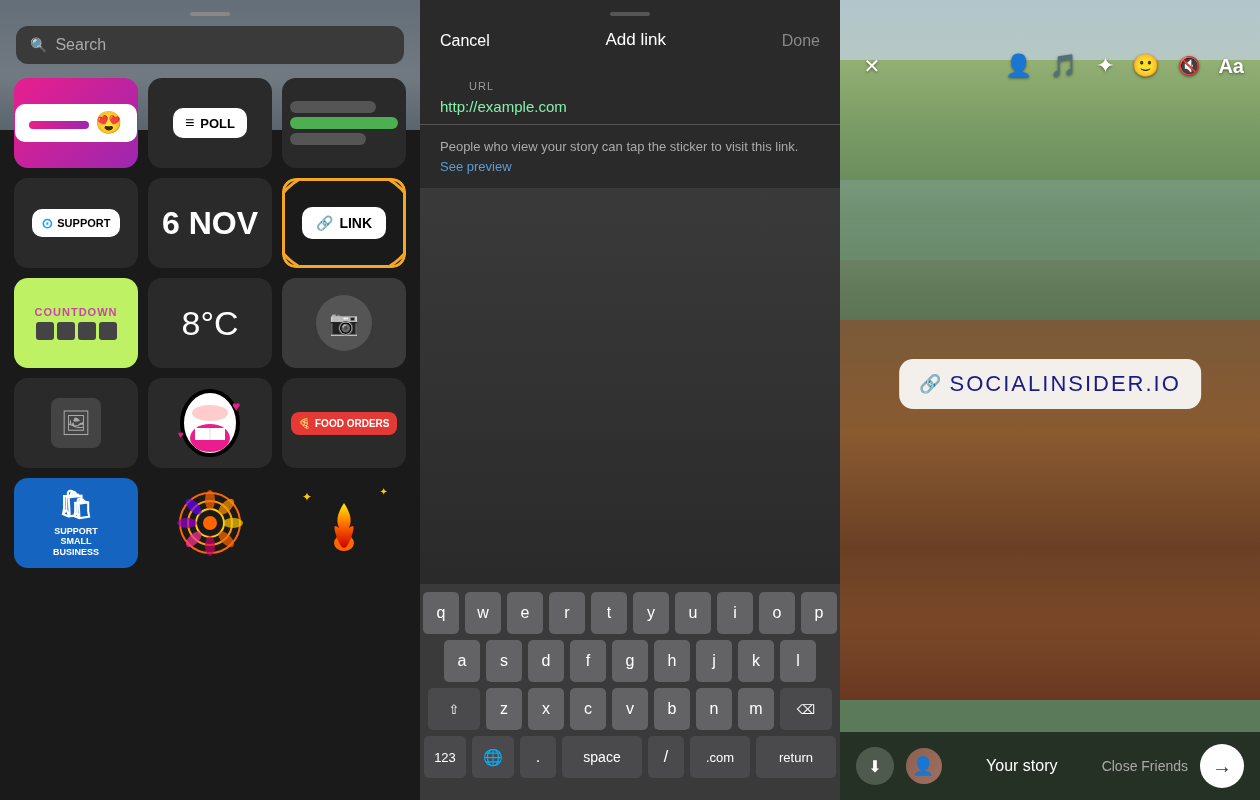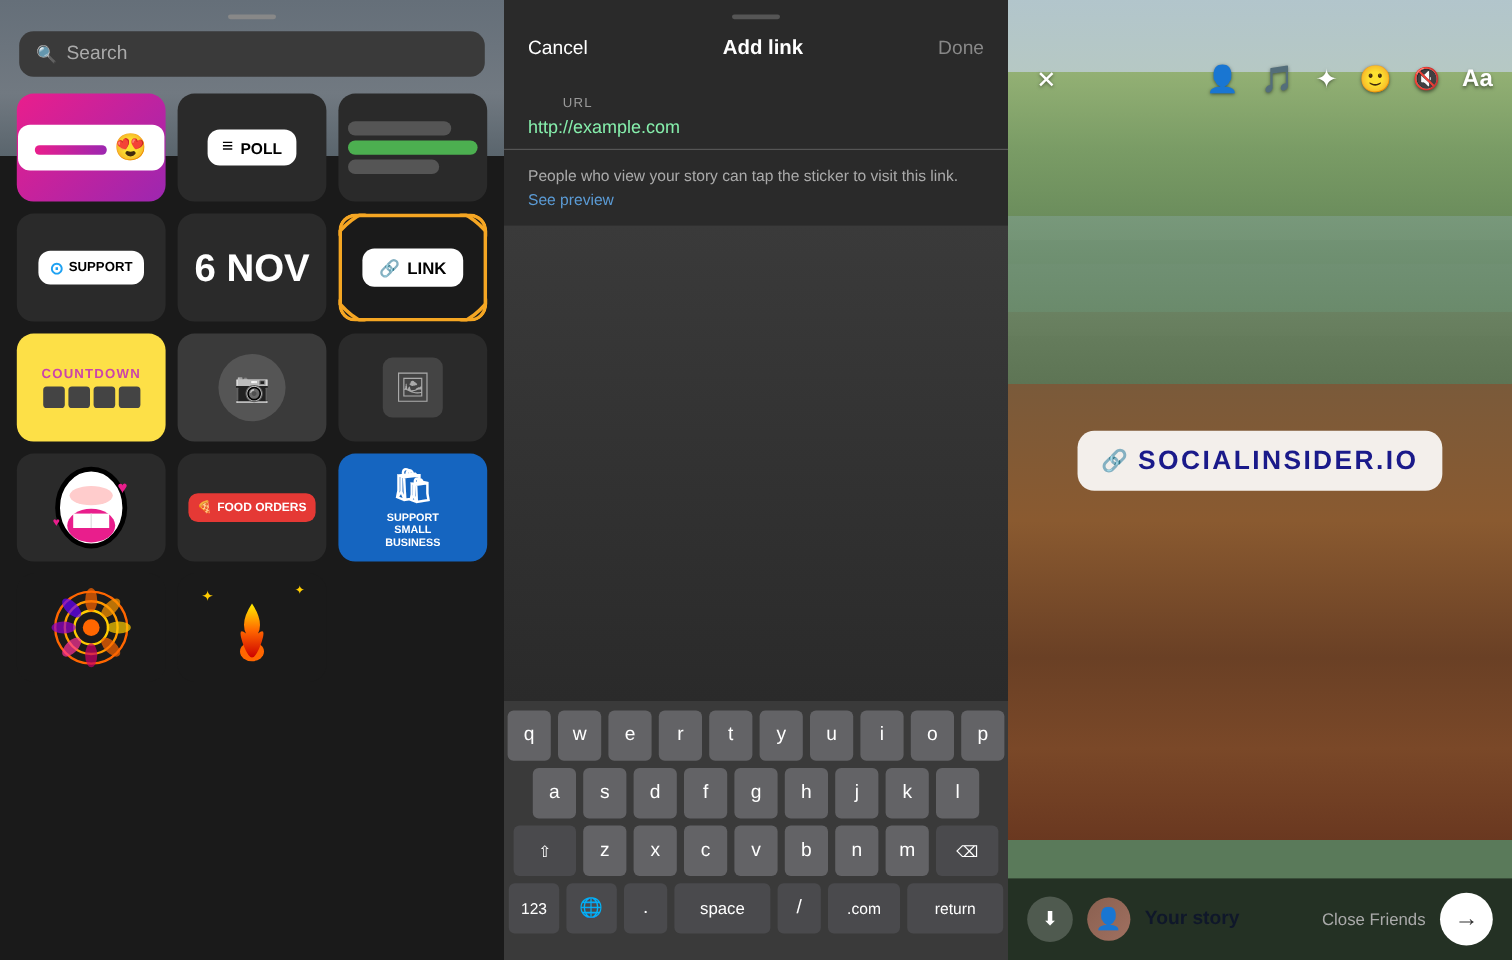--- a/index.html
+++ b/index.html
@@ -180,21 +180,21 @@
       display: flex;
       align-items: center;
       gap: 6px;
       font-size: 14px;
       font-weight: 800;
       color: #000;
     }
 
     
     .sticker-countdown {
-      background: #fde047;
+      background: #bef264;
       border-radius: 14px;
     }
     .sticker-countdown-inner {
       display: flex;
       flex-direction: column;
       align-items: center;
       gap: 4px;
     }
     .countdown-text {
       font-size: 11px;
@@ -320,21 +320,21 @@
     }
 
     .link-cancel {
       font-size: 16px;
       color: white;
       cursor: pointer;
     }
 
     .link-title {
       font-size: 17px;
-      font-weight: 700;
+      font-weight: 400;
       color: white;
     }
 
     .link-done {
       font-size: 16px;
       color: #888;
       cursor: pointer;
     }
 
     .link-url-section {
@@ -523,21 +523,21 @@
       align-items: center;
       gap: 8px;
     }
 
     .story-link-icon {
       font-size: 18px;
     }
 
     .story-link-text {
       font-size: 22px;
-      font-weight: 700;
+      font-weight: 400;
       color: #1a1a8a;
       letter-spacing: 2px;
     }
 
     .story-footer {
       position: absolute;
       bottom: 0; left: 0; right: 0;
       background: rgba(0,0,0,0.6);
       display: flex;
       align-items: center;
@@ -564,22 +564,23 @@
       background: linear-gradient(135deg, #8a6050, #a07060);
       overflow: hidden;
       display: flex;
       align-items: center;
       justify-content: center;
     }
 
     .story-your-story {
       flex: 1;
       font-size: 16px;
-      font-weight: 700;
-      color: #0f172a;
+      font-weight: 400;
+      color: #ffffff;
+      text-align: center;
     }
 
     .story-close-friends {
       font-size: 14px;
       color: #aaa;
       cursor: pointer;
     }
 
     .story-next-btn {
       width: 44px; height: 44px;
@@ -678,20 +679,23 @@
         <span class="countdown-text">COUNTDOWN</span>
         <div class="countdown-boxes">
           <div class="countdown-box"></div>
           <div class="countdown-box"></div>
           <div class="countdown-box"></div>
           <div class="countdown-box"></div>
         </div>
       </div>
     </div>
 
+    <div class="sticker-cell sticker-temp">
+      <span class="sticker-temp-text">8°C</span>
+    </div>
 
     <div class="sticker-cell" style="background:#3a3a3a;border-radius:14px;justify-content:center;">
       <div class="sticker-camera">
         <span style="font-size:24px;filter:grayscale(1);">📷</span>
       </div>
     </div>
 
     <div class="sticker-cell sticker-photo">
       <div class="sticker-photo-inner">
         <span style="font-size:24px;color:#aaa;">🖼</span>

